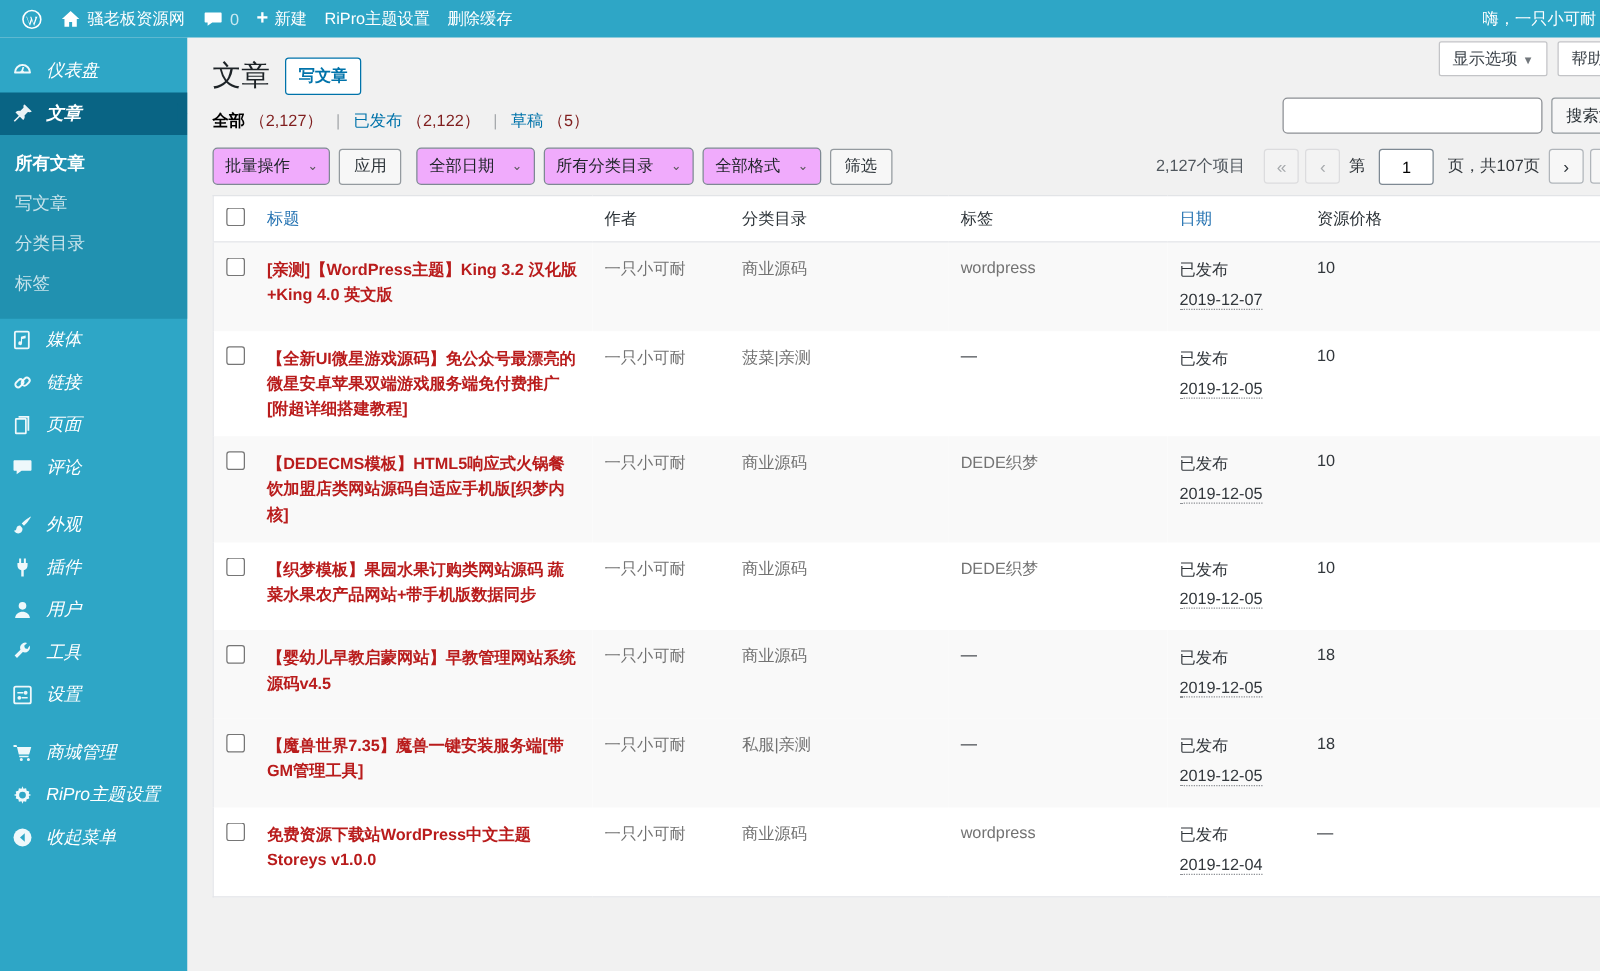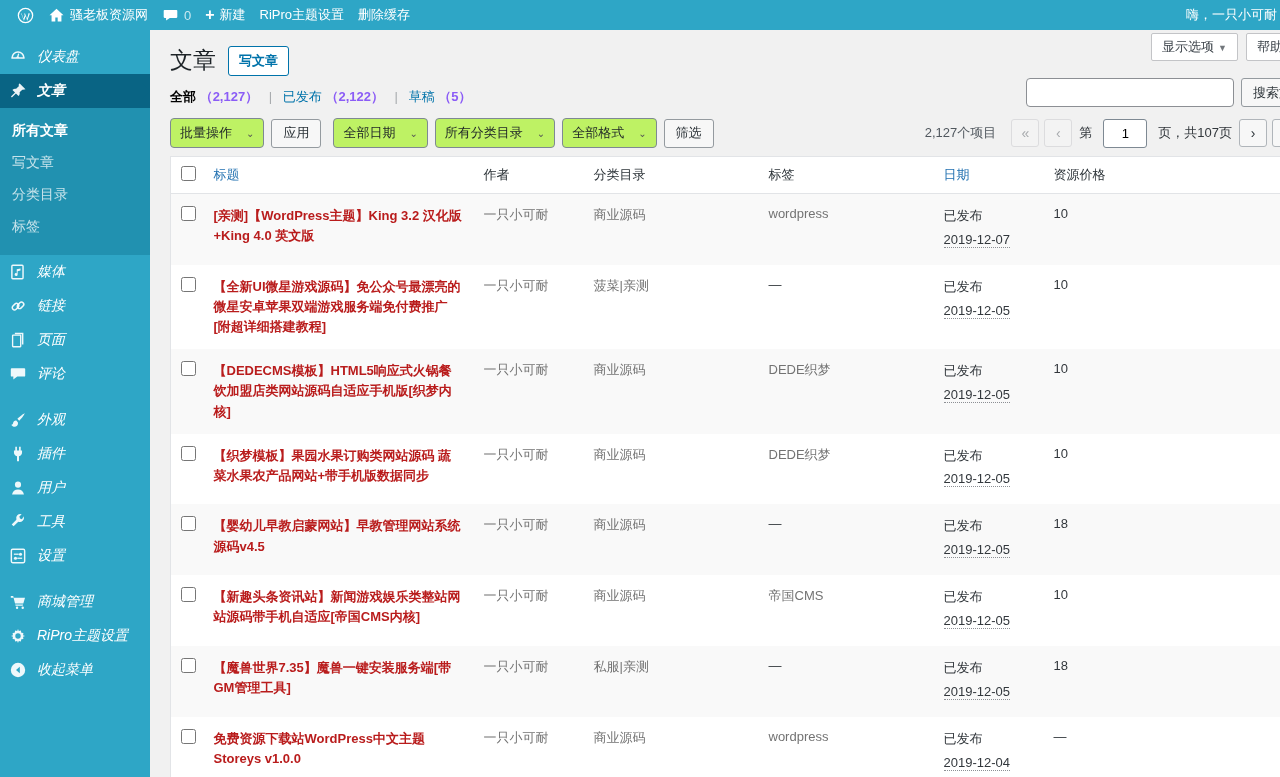--- a/index.html
+++ b/index.html
@@ -57,34 +57,34 @@
   h1#page-title { font-size:23px; font-weight:400; color:#1d2327; line-height:1.2; }
   .page-title-action {
     margin-left:12px; padding:5px 10px; background:#f3f5f6;
     background:#fff; border:1px solid #0073aa; border-radius:3px;
     color:#0073aa; font-size:13px; font-weight:600; cursor:pointer;
   }
 
   .subsubsub { margin-top:12px; font-size:13px; }
   .subsubsub .view-cur { font-weight:700; color:#000; }
   .subsubsub a { color:#0073aa; }
-  .subsubsub .cnt { color:#8b5cf6; font-weight:700; }
+  .subsubsub .cnt { color:#7f1d1d; font-weight:400; }
   .subsubsub .pipe { color:#a7aaad; margin:0 7px; }
 
   #search-box { position:absolute; top:48px; right:-37px; display:flex; gap:7px; align-items:center; }
   #search-input { width:208px; height:29px; border:1px solid #8c8f94; border-radius:4px; background:#fff; padding:0 8px; font-size:13px; }
   .button {
     background:#f7f7f7; border:1px solid #949a9f; border-radius:3px;
     color:#2c3338; font-size:13px; height:29px; padding:0 11px; cursor:pointer;
     display:inline-flex; align-items:center; white-space:nowrap;
   }
 
   .tablenav { margin-top:12px; margin-bottom:8px; display:flex; align-items:center; }
   .fake-select {
-    background:#bef264; border:1px solid #7e8993; border-radius:4px; height:30px;
+    background:#f0abfc; border:1px solid #7e8993; border-radius:4px; height:30px;
     display:inline-flex; align-items:center; gap:14px; padding:0 9px;
     font-size:13px; color:#1d2327; cursor:pointer; margin-right:7px;
   }
   .fake-select .chev { font-size:10px; color:#555; }
   .tablenav .gap { width:12px; }
   .tablenav-pages { margin-left:auto; margin-right:-20px; display:flex; align-items:center; gap:5px; font-size:13px; color:#32373c; }
   .displaying-num { color:#50575e; margin-right:10px; }
   .page-btn {
     min-width:28px; height:28px; display:inline-flex; align-items:center; justify-content:center;
     border-radius:3px; font-size:14px; cursor:pointer;
@@ -424,29 +424,20 @@
       </tr>
       <tr class="alt">
         <th class="cb"><input type="checkbox" style=""></th>
         <td class="row-title"><a>【婴幼儿早教启蒙网站】早教管理网站系统源码v4.5</a></td>
         <td><a class="lnk">一只小可耐</a></td>
         <td><a class="lnk">商业源码</a></td>
         <td><span class="dash">—</span></td>
         <td><span class="pub">已发布</span><br><span class="dt">2019-12-05</span></td>
         <td><span>18</span></td>
       </tr>
-      <tr>
-        <th class="cb"><input type="checkbox" style=""></th>
-        <td class="row-title"><a>【新趣头条资讯站】新闻游戏娱乐类整站网站源码带手机自适应[帝国CMS内核]</a></td>
-        <td><a class="lnk">一只小可耐</a></td>
-        <td><a class="lnk">商业源码</a></td>
-        <td><a class="lnk">帝国CMS</a></td>
-        <td><span class="pub">已发布</span><br><span class="dt">2019-12-05</span></td>
-        <td><span>10</span></td>
-      </tr>
       <tr class="alt">
         <th class="cb"><input type="checkbox" style=""></th>
         <td class="row-title"><a>【魔兽世界7.35】魔兽一键安装服务端[带GM管理工具]</a></td>
         <td><a class="lnk">一只小可耐</a></td>
         <td><a class="lnk">私服|亲测</a></td>
         <td><span class="dash">—</span></td>
         <td><span class="pub">已发布</span><br><span class="dt">2019-12-05</span></td>
         <td><span>18</span></td>
       </tr>
       <tr>

